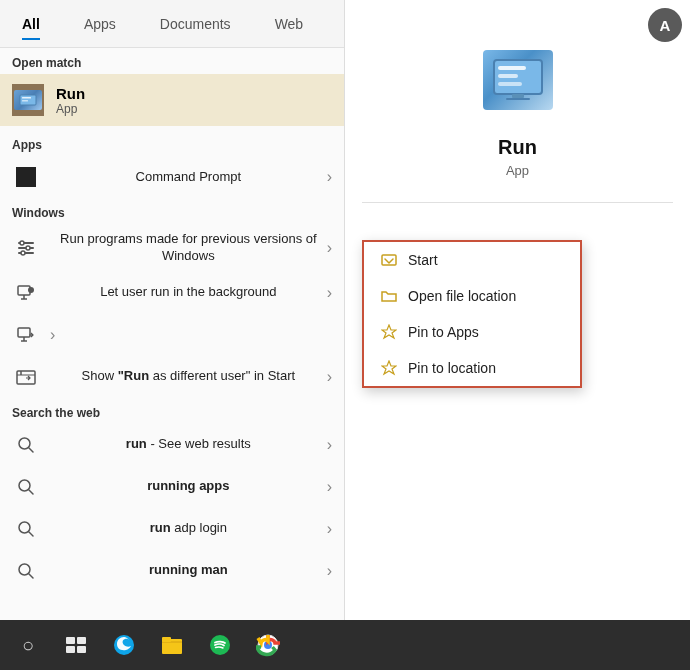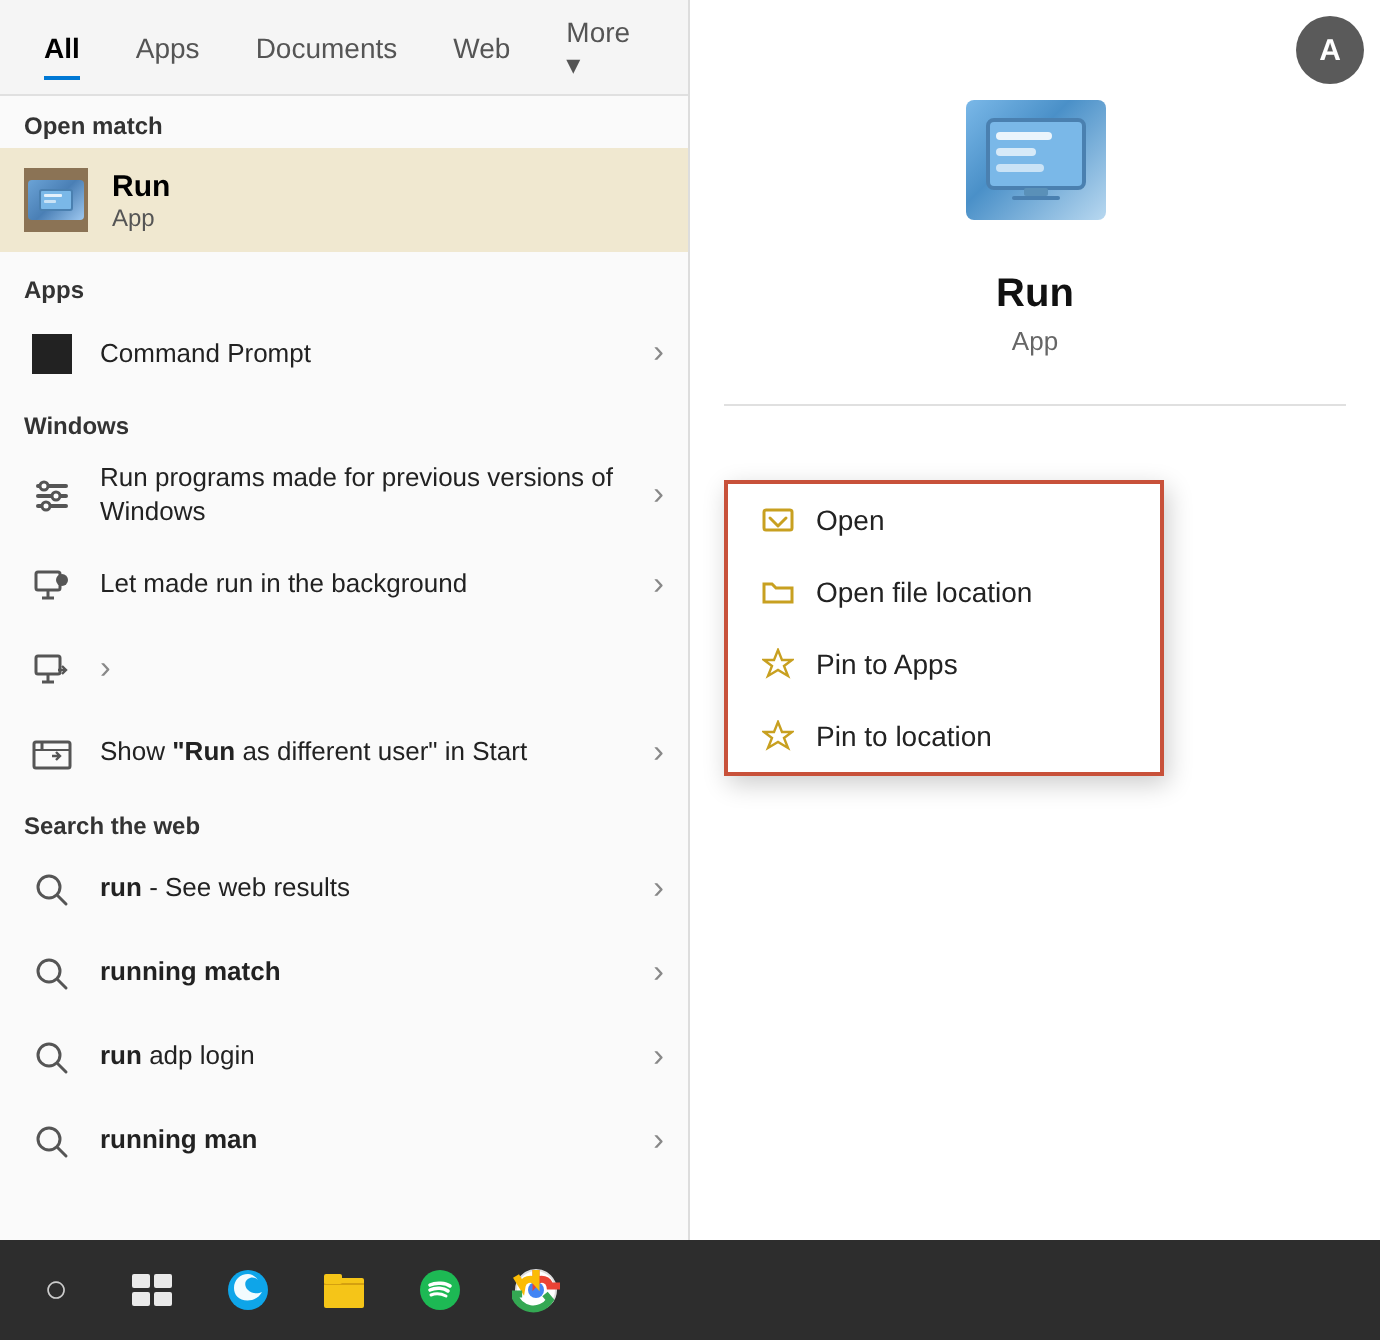--- a/index.html
+++ b/index.html
@@ -24,21 +24,21 @@
       border-right: 1px solid #ddd;
     }
 
     .tabs-bar {
       display: flex;
       align-items: center;
       padding: 0 10px;
       height: 48px;
       background: #f5f5f5;
       border-bottom: 1px solid #e0e0e0;
-      gap: 4px;
+      gap: 20px;
     }
 
     .tab {
       padding: 6px 12px;
       font-size: 14px;
       color: #555;
       cursor: pointer;
       border-radius: 2px;
       position: relative;
     }
@@ -107,20 +107,21 @@
       font-size: 12px;
       color: #555;
     }
 
     .result-item {
       display: flex;
       align-items: center;
       padding: 7px 12px;
       cursor: pointer;
       position: relative;
+      text-align: center;
     }
 
     .result-item .icon-area {
       width: 28px;
       height: 28px;
       display: flex;
       align-items: center;
       justify-content: center;
       margin-right: 10px;
       flex-shrink: 0;
@@ -382,21 +383,21 @@
 
     <div class="result-item">
       <div class="icon-area">
         <svg width="20" height="20" viewBox="0 0 20 20" fill="none">
           <rect x="2" y="3" width="12" height="9" rx="1" stroke="#555" stroke-width="1.5" fill="none"></rect>
           <path d="M8 12 L8 16" stroke="#555" stroke-width="1.5"></path>
           <path d="M5 16 L11 16" stroke="#555" stroke-width="1.5"></path>
           <circle cx="15" cy="7" r="3" fill="#555"></circle>
         </svg>
       </div>
-      <div class="text-area">Let made run in the background</div>
+      <div class="text-area">Let user run in the background</div>
       <span class="chevron chevron-right"></span>
     </div>
 
     <div class="result-item">
       <div class="icon-area">
         <svg width="20" height="20" viewBox="0 0 20 20" fill="none">
           <rect x="2" y="3" width="12" height="9" rx="1" stroke="#555" stroke-width="1.5" fill="none"></rect>
           <path d="M8 12 L8 16" stroke="#555" stroke-width="1.5"></path>
           <path d="M5 16 L11 16" stroke="#555" stroke-width="1.5"></path>
           <path d="M13 10 L17 10 M15 8 L17 10 L15 12" stroke="#555" stroke-width="1.2"></path>
@@ -431,21 +432,21 @@
       <span class="chevron chevron-right"></span>
     </div>
 
     <div class="result-item">
       <div class="icon-area">
         <svg width="18" height="18" viewBox="0 0 18 18" fill="none">
           <circle cx="7.5" cy="7.5" r="5.5" stroke="#555" stroke-width="1.5" fill="none"></circle>
           <path d="M12 12 L16 16" stroke="#555" stroke-width="1.5" stroke-linecap="round"></path>
         </svg>
       </div>
-      <div class="text-area"><span class="bold-part">running match</span></div>
+      <div class="text-area"><span class="bold-part">running apps</span></div>
       <span class="chevron chevron-right"></span>
     </div>
 
     <div class="result-item">
       <div class="icon-area">
         <svg width="18" height="18" viewBox="0 0 18 18" fill="none">
           <circle cx="7.5" cy="7.5" r="5.5" stroke="#555" stroke-width="1.5" fill="none"></circle>
           <path d="M12 12 L16 16" stroke="#555" stroke-width="1.5" stroke-linecap="round"></path>
         </svg>
       </div>
@@ -503,21 +504,21 @@
 </div>
 
 <div class="context-menu">
   <div class="context-menu-item">
     <div class="context-icon cm-icon-open">
       <svg width="16" height="16" viewBox="0 0 16 16" fill="none">
         <rect x="1" y="3" width="14" height="10" rx="1" stroke="#c8a020" stroke-width="1.5" fill="none"></rect>
         <path d="M4 7 L8 11 L12 7" stroke="#c8a020" stroke-width="1.5" stroke-linecap="round" stroke-linejoin="round"></path>
       </svg>
     </div>
-    <span>Open</span>
+    <span>Start</span>
   </div>
   <div class="context-menu-item">
     <div class="context-icon">
       <svg width="16" height="16" viewBox="0 0 16 16" fill="none">
         <path d="M1 4 L1 13 L15 13 L15 6 L7 6 L5 4 Z" stroke="#c8a020" stroke-width="1.5" fill="none"></path>
       </svg>
     </div>
     <span>Open file location</span>
   </div>
   <div class="context-menu-item">

